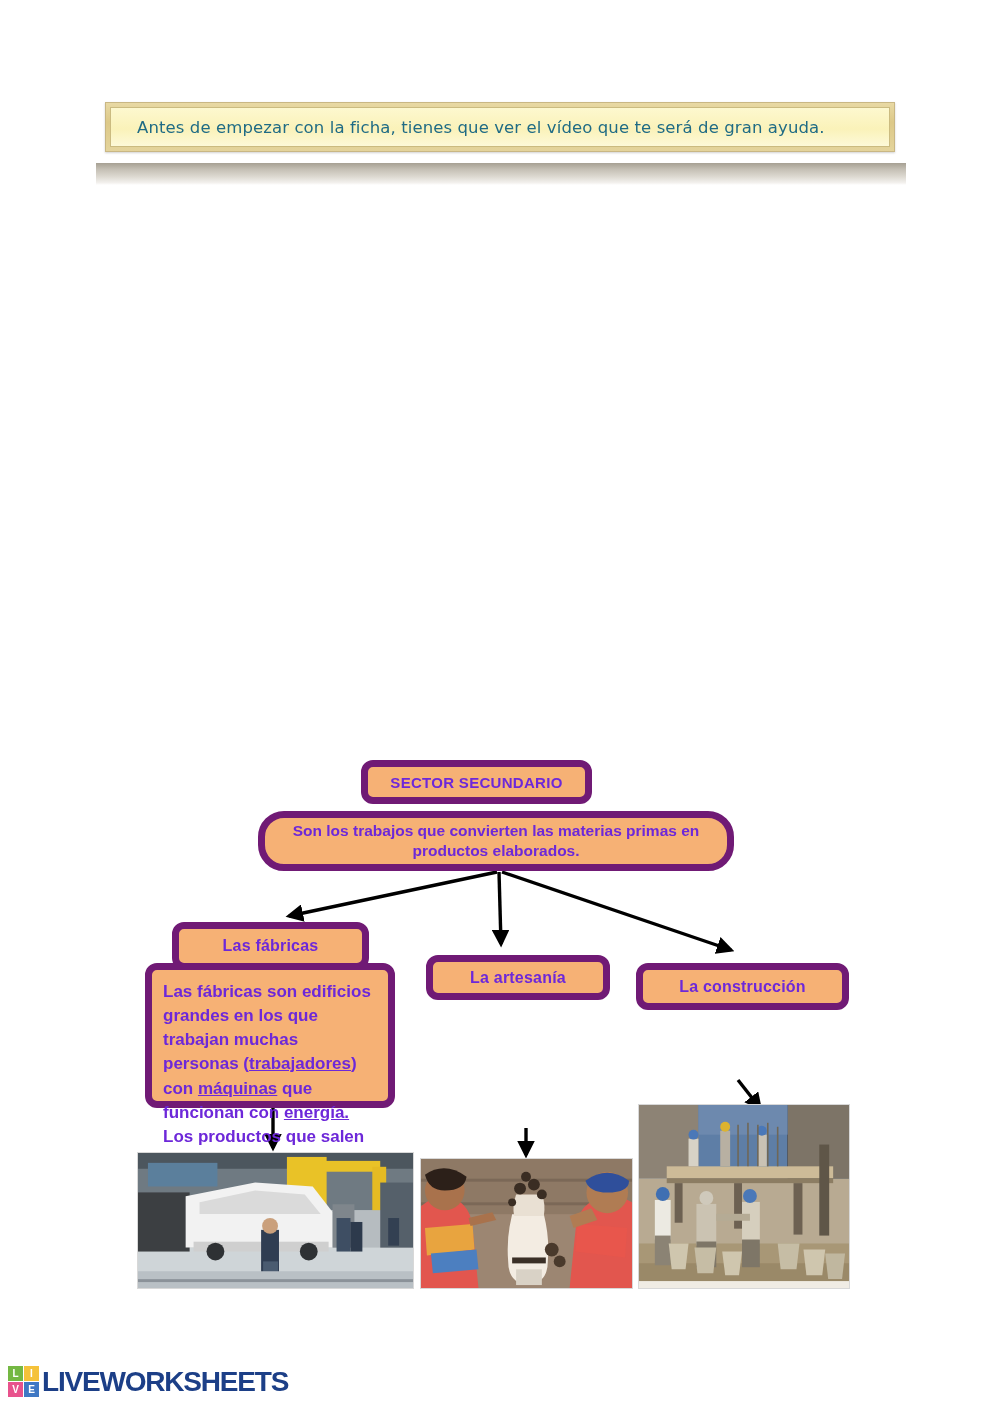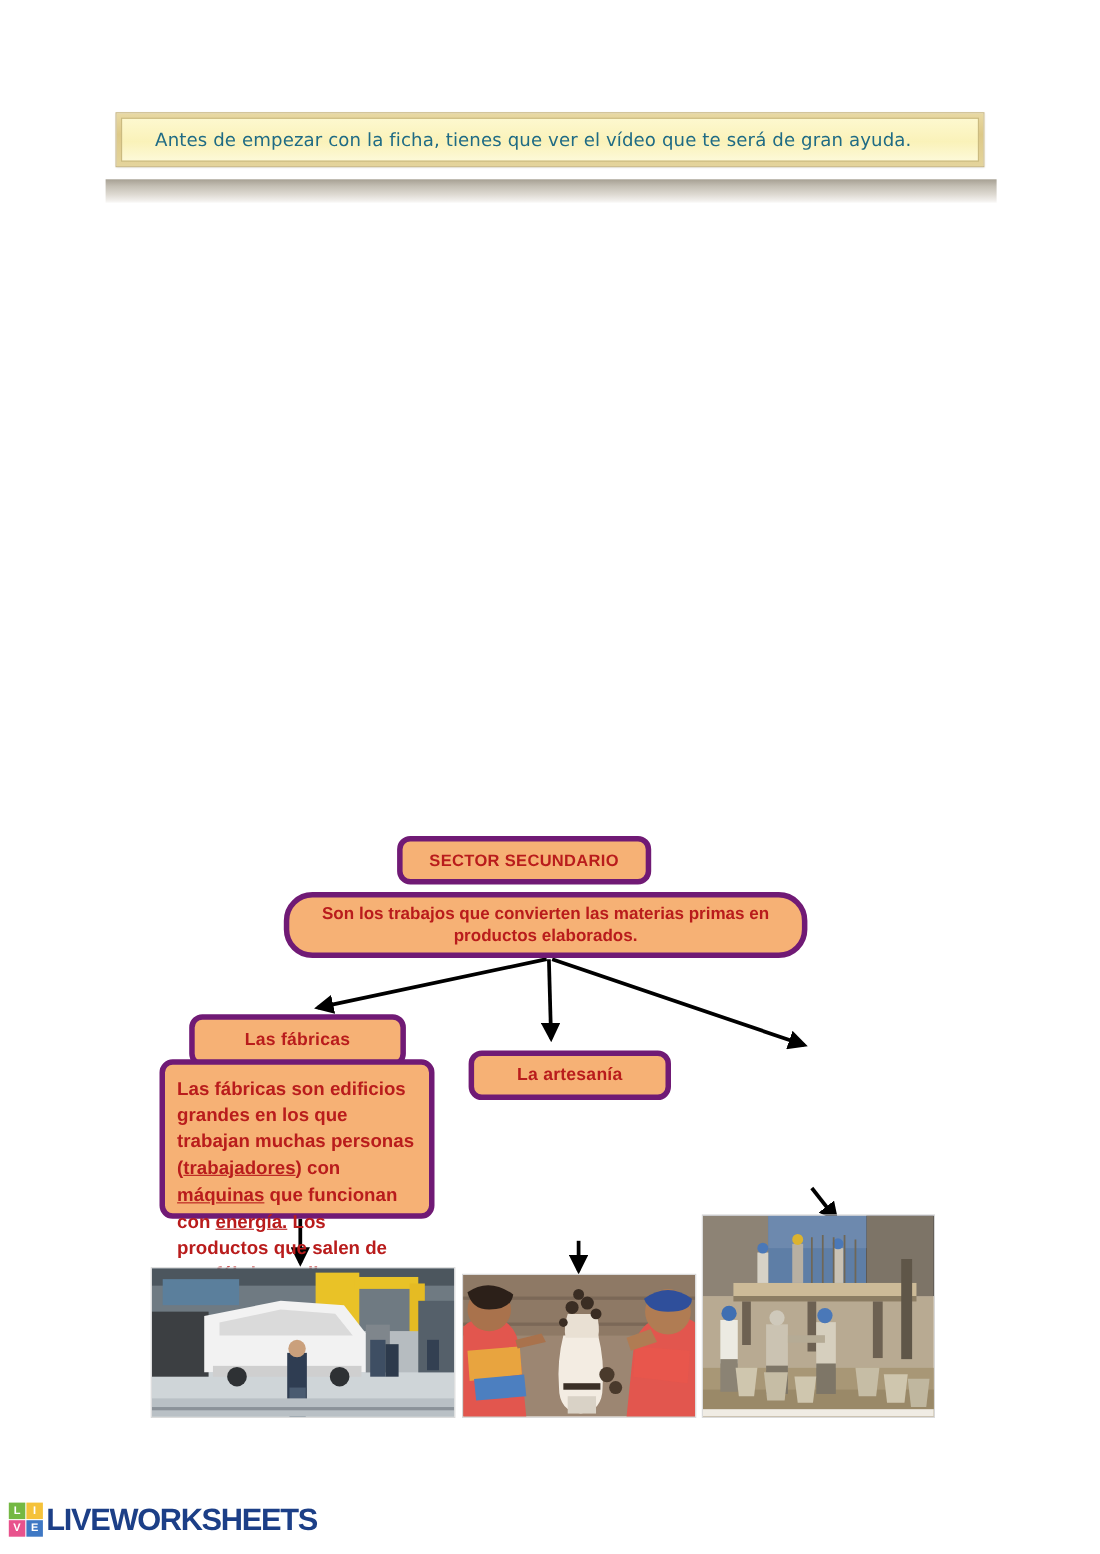--- a/index.html
+++ b/index.html
@@ -22,43 +22,42 @@
   .banner-inner{
     width:100%;height:100%;box-sizing:border-box;
     border:1px solid #cbbb80;
     background:linear-gradient(to bottom,#fdf8cf 0%,#faf2b9 55%,#fdf9d8 100%);
     display:flex;align-items:center;
   }
   .banner-text{
     font-family:"DejaVu Sans", sans-serif;
     font-size:16.5px;
     color:#1f6b85;
-    padding-left:11px;
+    padding-left:26px;
     letter-spacing:.1px;
     white-space:nowrap;
-    margin-left:19px;
   }
 
   
   .grey-bar{
     position:absolute;left:96px;top:163px;width:810px;height:22px;
     background:linear-gradient(to bottom,#a6a093 0%,#c4bfb4 28%,#ddd9d1 62%,#f3f1ee 90%,#ffffff 100%);
   }
 
   
   .diagram{position:absolute;left:0;top:0;width:1000px;height:1413px;}
   .svg-layer{position:absolute;left:0;top:0;width:1000px;height:1413px;pointer-events:none;}
 
   
   .node{
     position:absolute;box-sizing:border-box;
     background:#f6b175;
-    border:5px solid #701a75;
+    border:7px solid #701a75;
     border-radius:12px;
-    color:#b91c1c;
+    color:#6d28d9;
     display:flex;align-items:center;justify-content:center;
     text-align:center;
   }
   .node.body{
     align-items:flex-start;justify-content:flex-start;
     text-align:left;
   }
 
   .n-title{
     font-weight:bold;
@@ -171,20 +170,23 @@
     <span class="n-head">Las fábricas</span>
   </div>
   <div class="node body" id="node-fab-body">
     <div class="n-para"><span>Las fábricas son edificios grandes en los que trabajan muchas personas (</span><u>trabajadores</u><span>) con </span><u>máquinas</u><span> que funcionan con </span><u>energía.</u><span> Los productos que salen de una fábrica se llaman productos industriales.</span></div>
   </div>
 
   <div class="node" id="node-art-head">
     <span class="n-head">La artesanía</span>
   </div>
 
+  <div class="node" id="node-con-head">
+    <span class="n-head">La construcción</span>
+  </div>
 
   <div class="photo" id="photo-factory">
     <svg viewBox="0 0 277 137" preserveAspectRatio="none">
       <rect width="277" height="137" fill="#9fa8ad"></rect>
       <rect y="0" width="277" height="58" fill="#6f7a82"></rect>
       <rect x="0" y="0" width="277" height="16" fill="#4c565e"></rect>
       <rect x="150" y="4" width="40" height="68" fill="#e9c227"></rect>
       <rect x="186" y="8" width="58" height="11" fill="#e9c227"></rect>
       <rect x="236" y="14" width="14" height="50" fill="#e5bb23"></rect>
       <rect x="10" y="10" width="70" height="24" fill="#5b7f9c"></rect>

